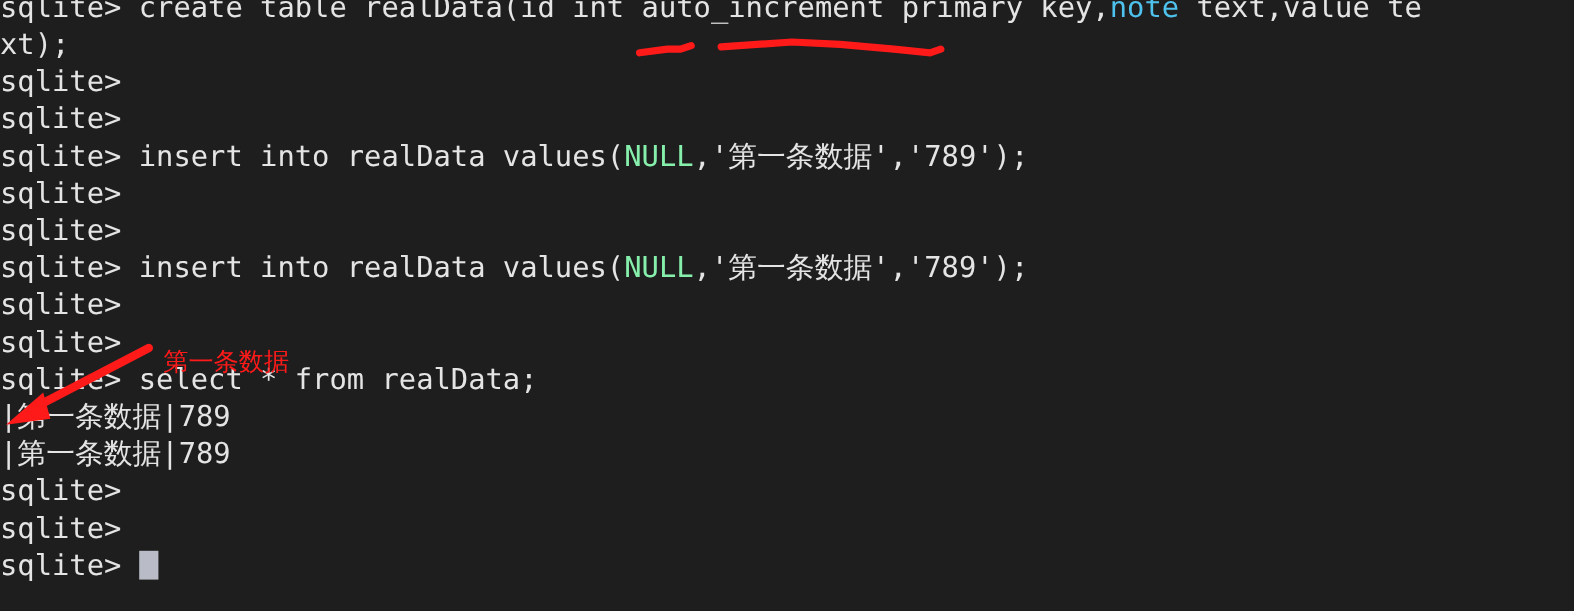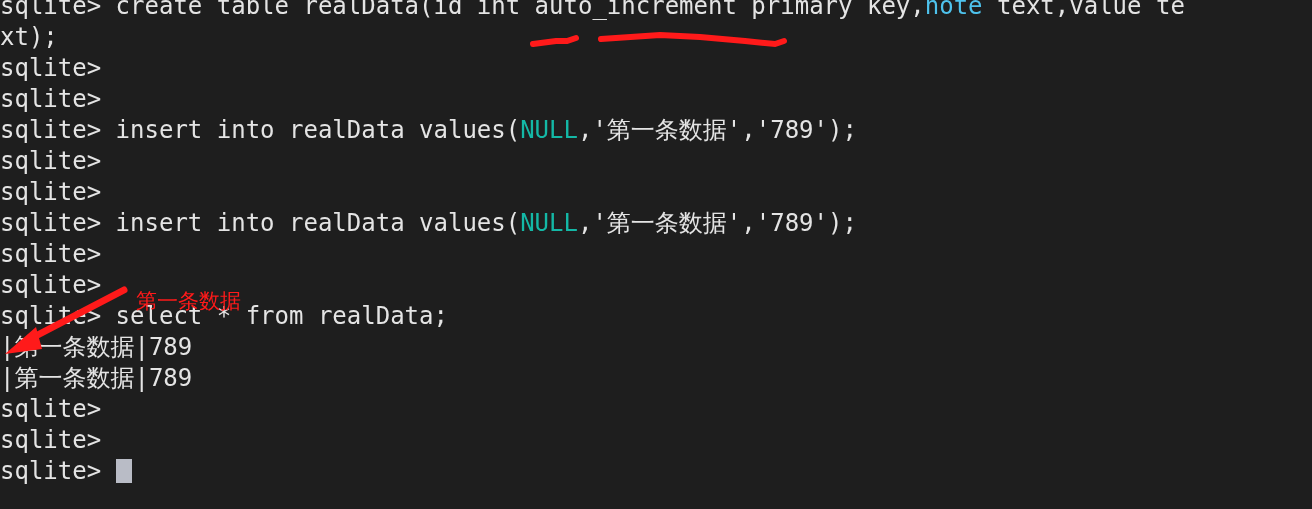--- a/index.html
+++ b/index.html
@@ -25,21 +25,21 @@
     left: 0;
     top: -9px;
     width: 1312px;
   }
   .line {
     height: 31px;
     white-space: pre;
     overflow: visible;
   }
   .kw-cyan   { color: #4ec2ec; }
-  .kw-magenta{ color: #14b8a6; margin-top: 24px; }
+  .kw-magenta{ color: #86efac; margin-top: 24px; }
   .txt       { color: #e4e4e4; }
   .cursor {
     display: inline-block;
     width: 16px;
     height: 24px;
     background: #b9bcc6;
     vertical-align: -4px;
   }
   
   #annot {

